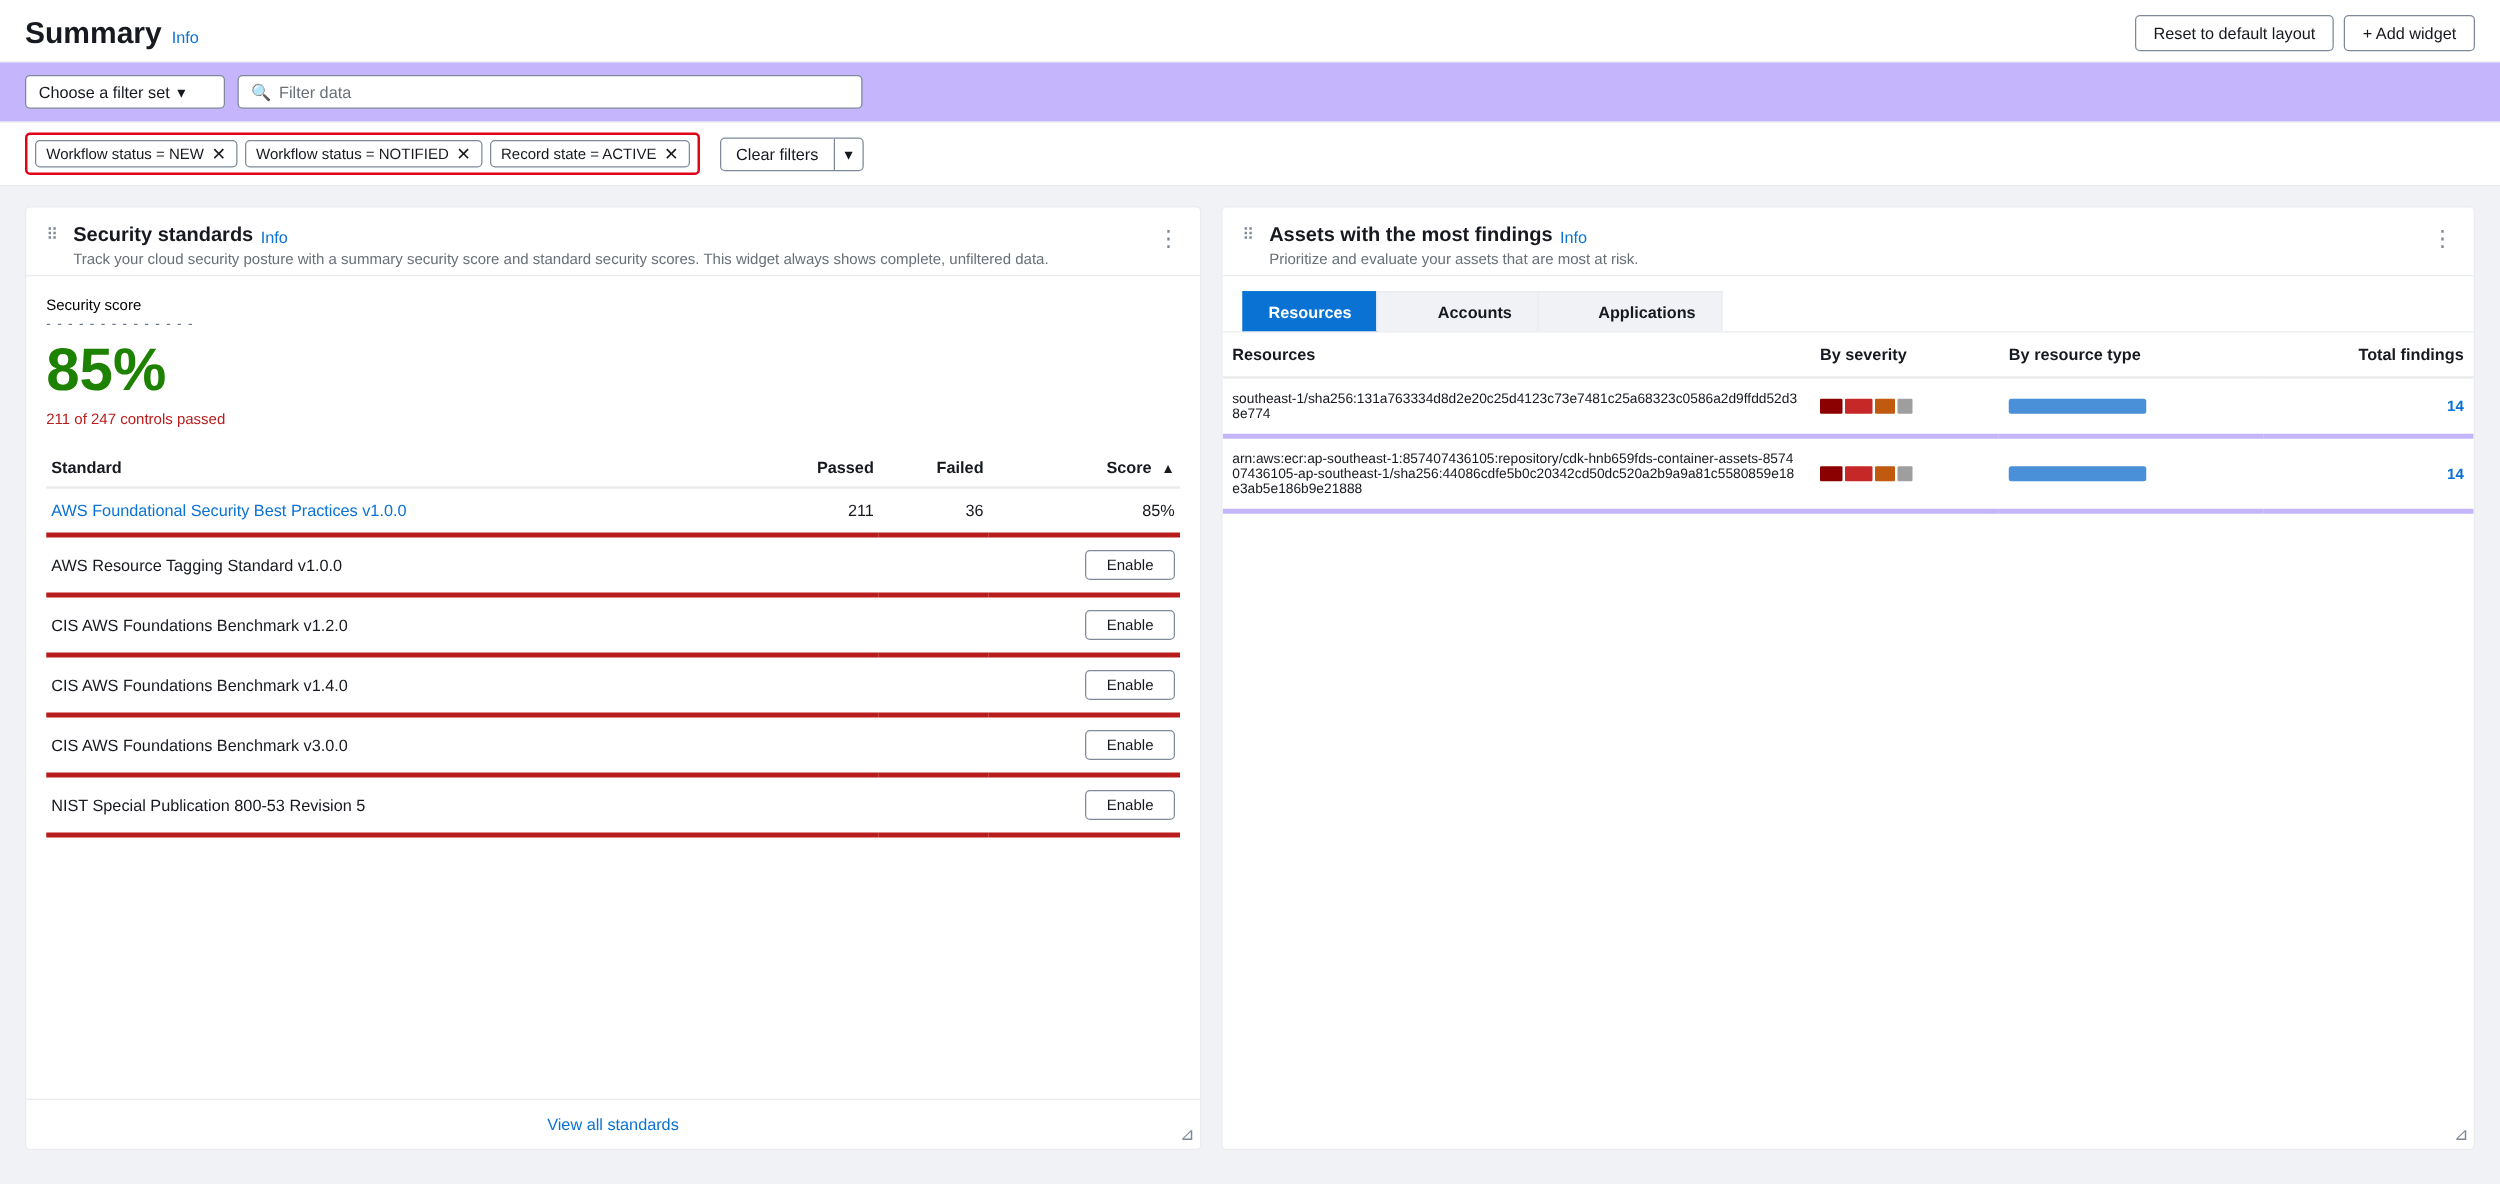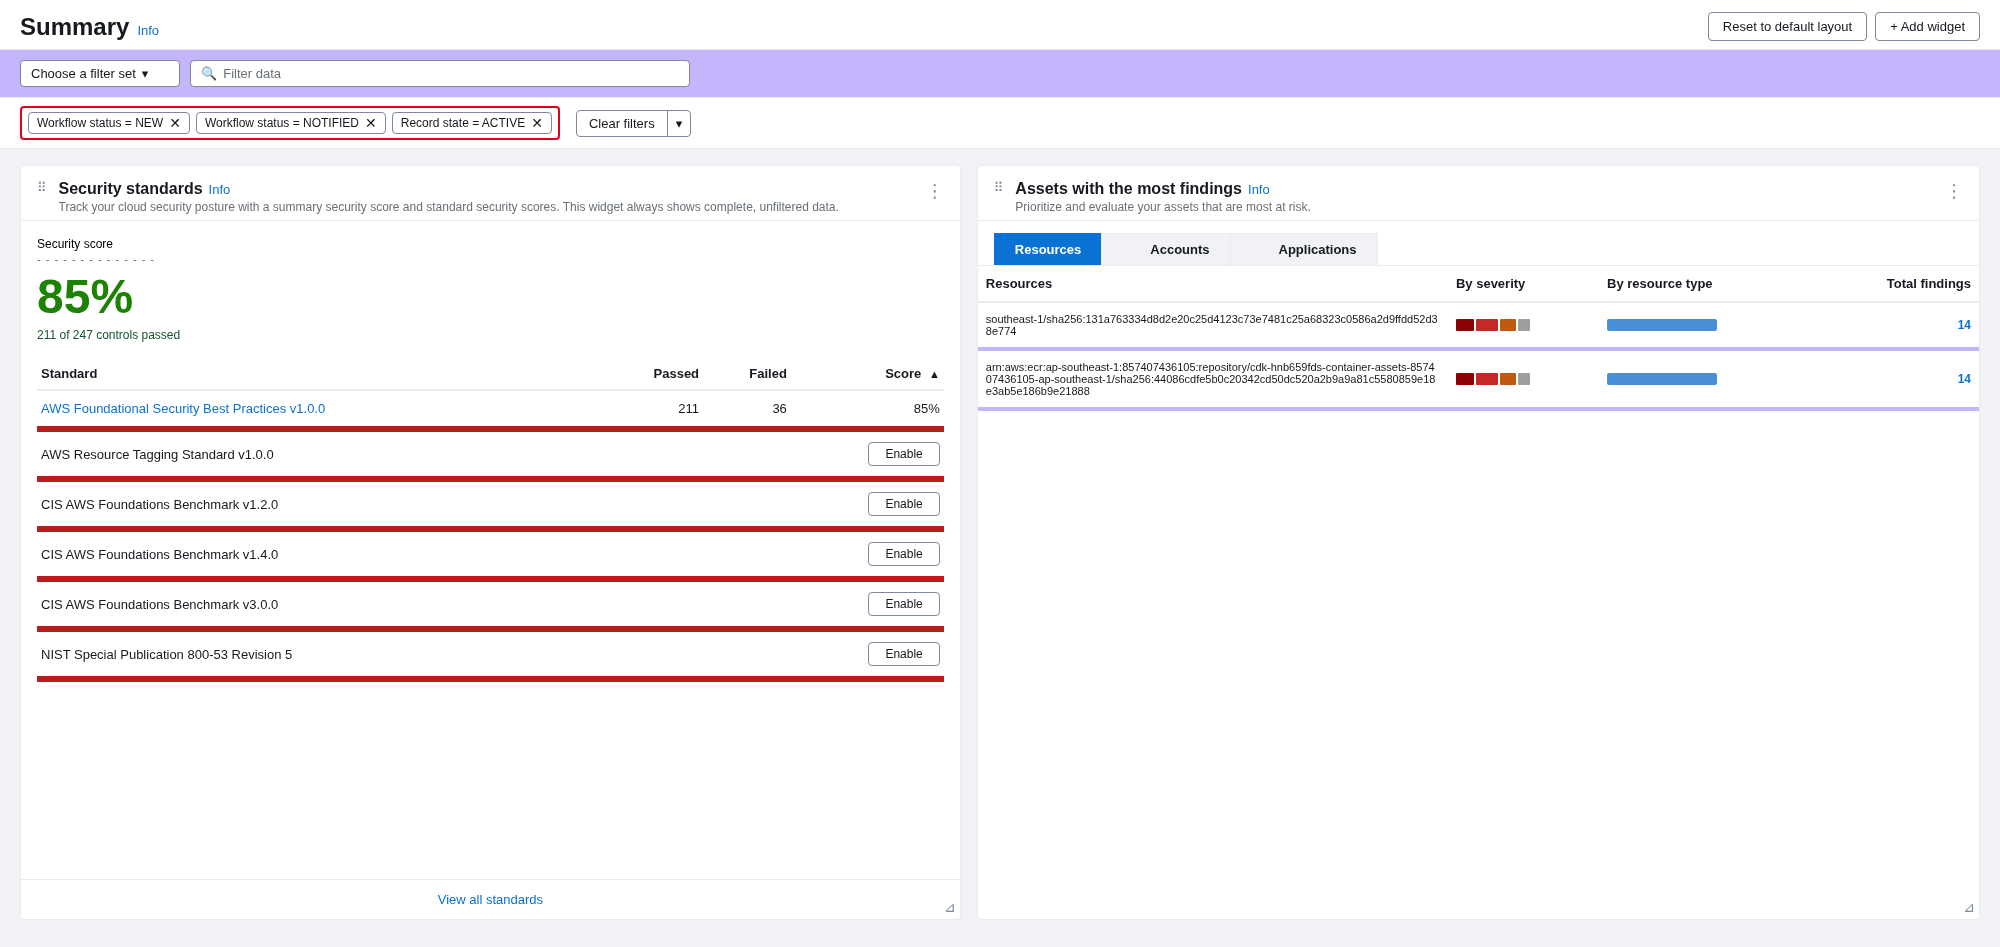--- a/index.html
+++ b/index.html
@@ -77,29 +77,29 @@
     .widget-title { font-size: 16px; font-weight: 700; }
     .widget-subtitle { font-size: 12px; color: #687078; margin-top: 2px; }
     .widget-menu { color: #7d8998; cursor: pointer; font-size: 18px; }
 
     .widget-body { padding: 16px; overflow-y: auto; flex: 1; }
 
     
     .security-score-label { font-size: 12px; color: #000000; margin-bottom: 2px; }
     .score-dashes { font-size: 11px; color: #5f6b7a; letter-spacing: 1px; }
     .security-score-value { font-size: 48px; font-weight: 700; color: #1d8102; margin: 4px 0; }
-    .controls-passed { font-size: 12px; color: #14532d; margin-bottom: 16px; }
+    .controls-passed { font-size: 12px; color: #b91c1c; margin-bottom: 16px; }
 
     .standards-table { width: 100%; border-collapse: collapse; }
     .standards-table th {
       text-align: left; font-size: 13px; font-weight: 700; color: #16191f;
       padding: 8px 4px; border-bottom: 2px solid #e9ebed;
     }
     .standards-table th.right { text-align: right; }
-    .standards-table td { padding: 10px 4px; border-bottom: 6px solid #b91c1c; font-size: 13px; vertical-align: middle; }
+    .standards-table td { padding: 10px 4px; border-bottom: 4px solid #b91c1c; font-size: 13px; vertical-align: middle; }
     .std-link { color: #0972d3; text-decoration: none; cursor: pointer; }
     .td-right { text-align: right; }
     .sort-arrow { margin-left: 4px; color: #16191f; font-size: 11px; }
 
     .enable-btn {
       border: 1px solid #7d8998; background: #fff; color: #16191f;
       padding: 4px 16px; border-radius: 4px; cursor: pointer; font-size: 12px;
     }
     .view-all-link {
       text-align: center; padding: 12px; color: #0972d3; cursor: pointer; font-size: 13px;

